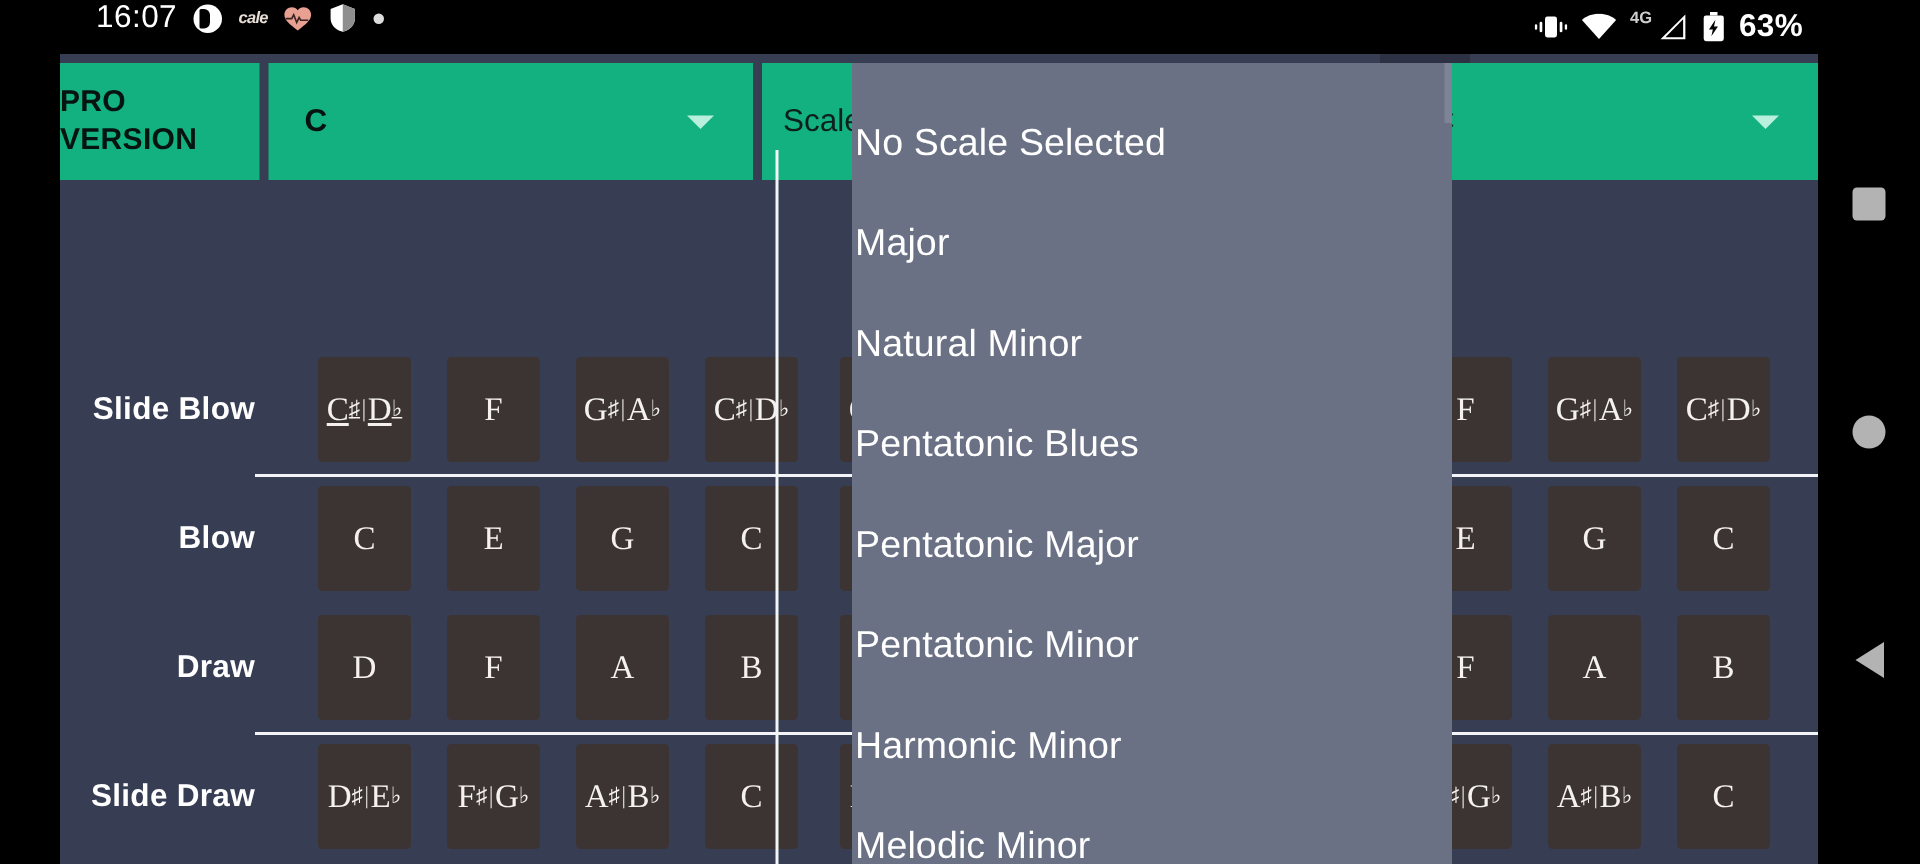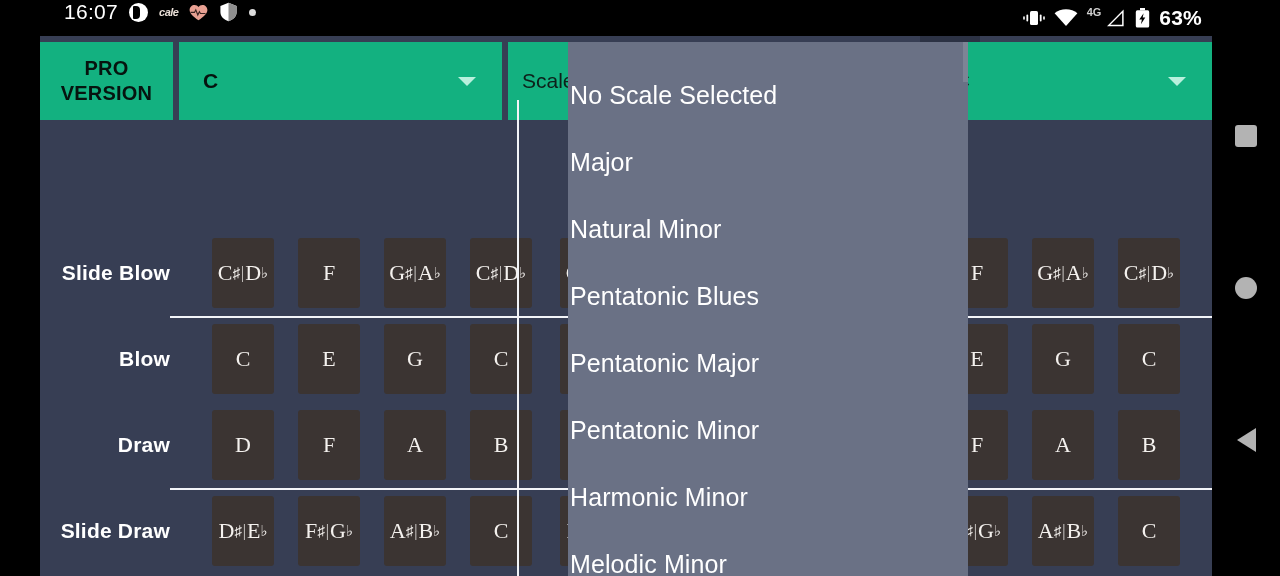--- a/index.html
+++ b/index.html
@@ -59,21 +59,21 @@
     background:#373e54; overflow:hidden;
   }
 
   
   .toolbar{
     position:absolute; left:0; top:6px; width:1172px; height:78px;
     display:flex; align-items:stretch; gap:6px;
   }
   .pro-btn{
     width:133px; background:#13b180; color:#06140f;
-    display:flex; flex-direction:column; align-items:center; justify-content:center;
+    display:flex; flex-direction:column; align-items:flex-start; justify-content:center;
     font-weight:700; font-size:20px; line-height:25px; letter-spacing:.2px;
   }
   .dd{
     background:#13b180; position:relative; display:flex; align-items:center;
     padding-left:14px; color:#0c1b16;
   }
   .dd-harmonica{ width:323px; }
   .dd-scale{ width:330px; }
   .dd-scalekey{ flex:1; }
   .dd-label{ font-size:21px; color:#0d201a; font-weight:400; }
@@ -224,21 +224,21 @@
         <span class="dd-label">cale Key:</span>
         <span class="dd-value">C</span>
         <span class="caret"></span>
       </div>
     </div>
 
     <div class="grid">
       <div class="row" style="top:110px">
         <div class="row-label">Slide Blow</div>
         <div class="cells">
-            <div class="cell" style="left: 42px;">C<sup>♯</sup><span class="acc-sep">|</span>D<sup>♭</sup></div>
+            <div class="cell" style="left: 42px; text-decoration: underline;">C<sup>♯</sup><span class="acc-sep">|</span>D<sup>♭</sup></div>
             <div class="cell" style="left: 128px;">F</div>
             <div class="cell" style="left: 214px;">G<sup>♯</sup><span class="acc-sep">|</span>A<sup>♭</sup></div>
             <div class="cell" style="left: 300px;">C<sup>♯</sup><span class="acc-sep">|</span>D<sup>♭</sup></div>
             <div class="cell" style="left: 390px;">C<sup>♯</sup><span class="acc-sep">|</span>D<sup>♭</sup></div>
             <div class="cell" style="left: 776px;">F</div>
             <div class="cell" style="left: 862px;">G<sup>♯</sup><span class="acc-sep">|</span>A<sup>♭</sup></div>
             <div class="cell" style="left: 948px;">C<sup>♯</sup><span class="acc-sep">|</span>D<sup>♭</sup></div>
           </div>
       </div>
       <div class="row" style="top:196px">

